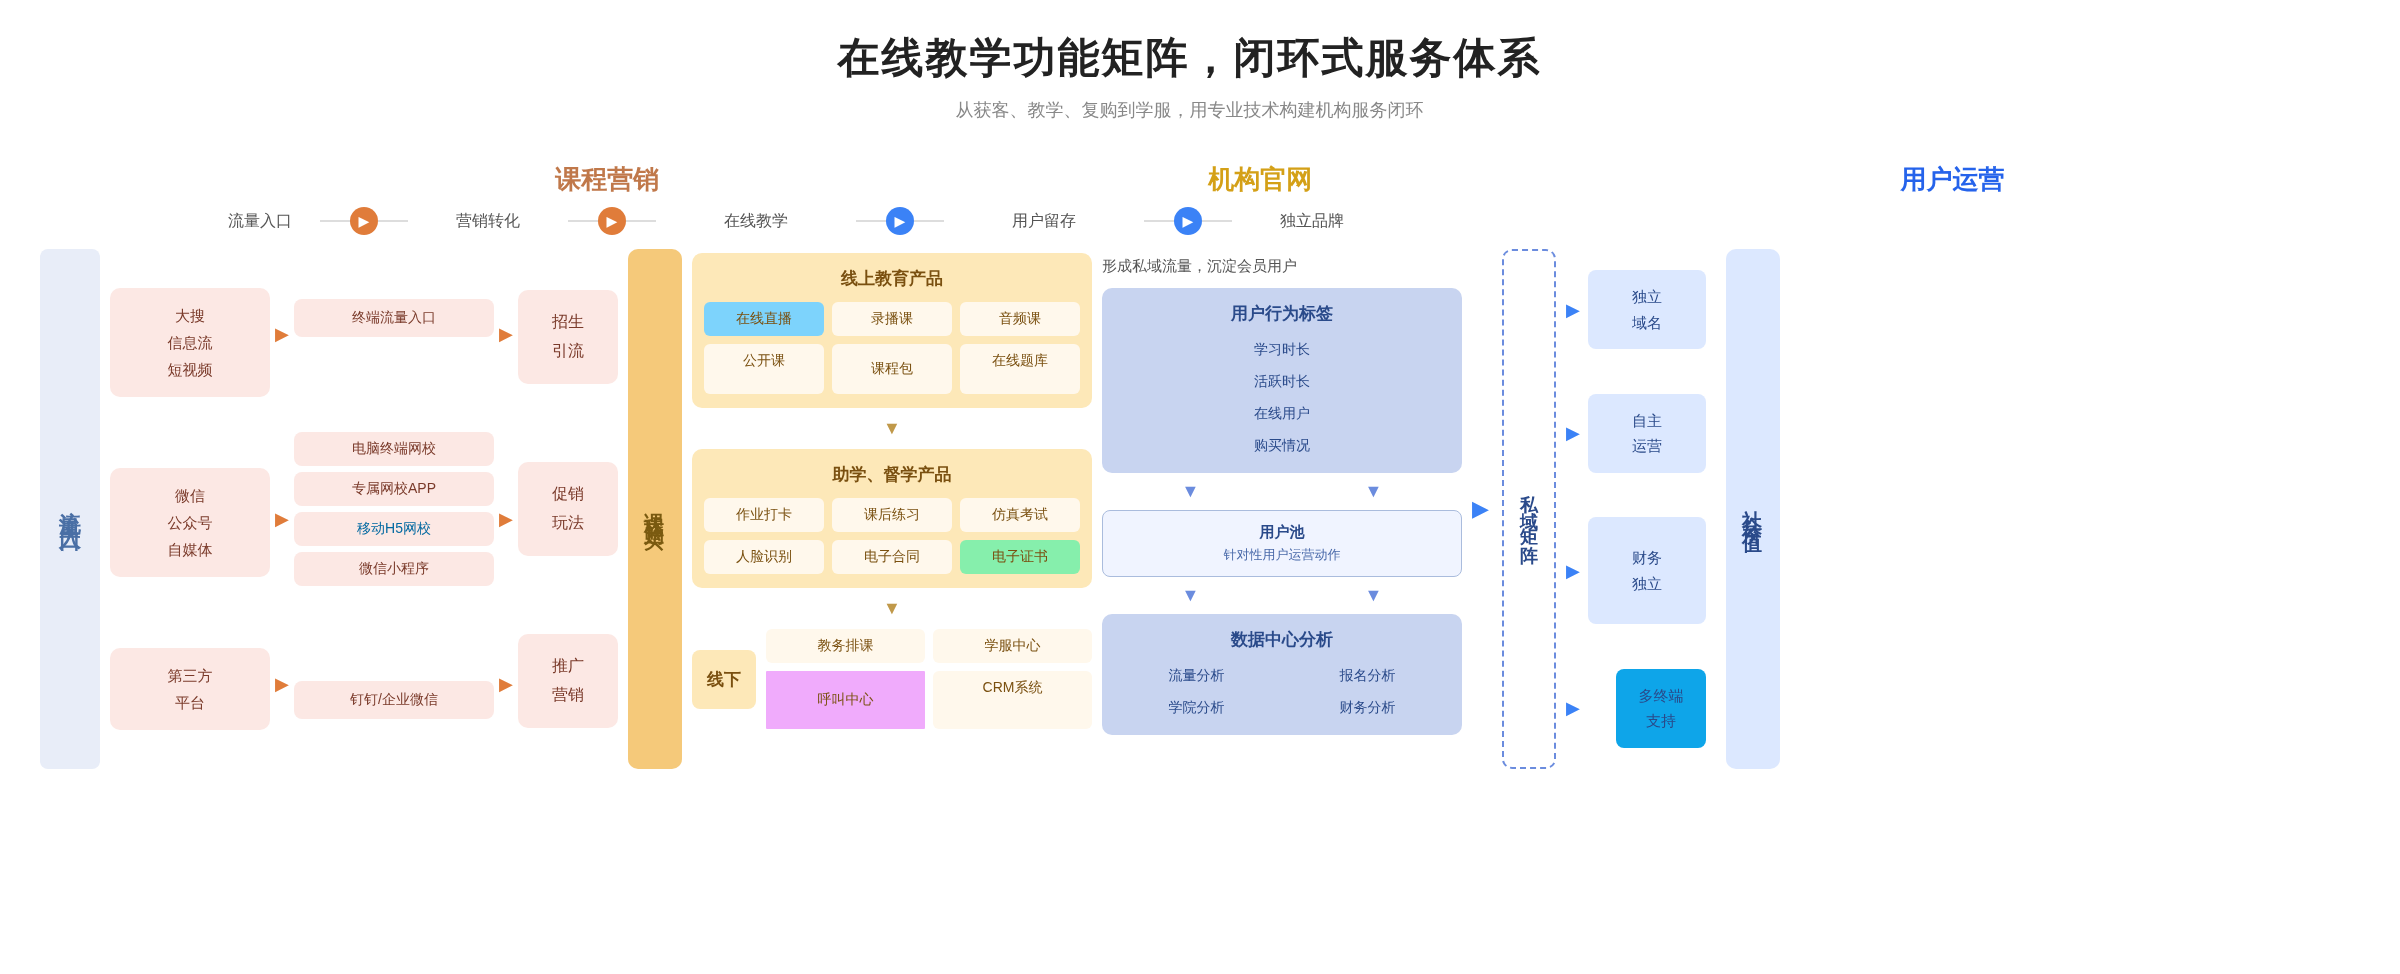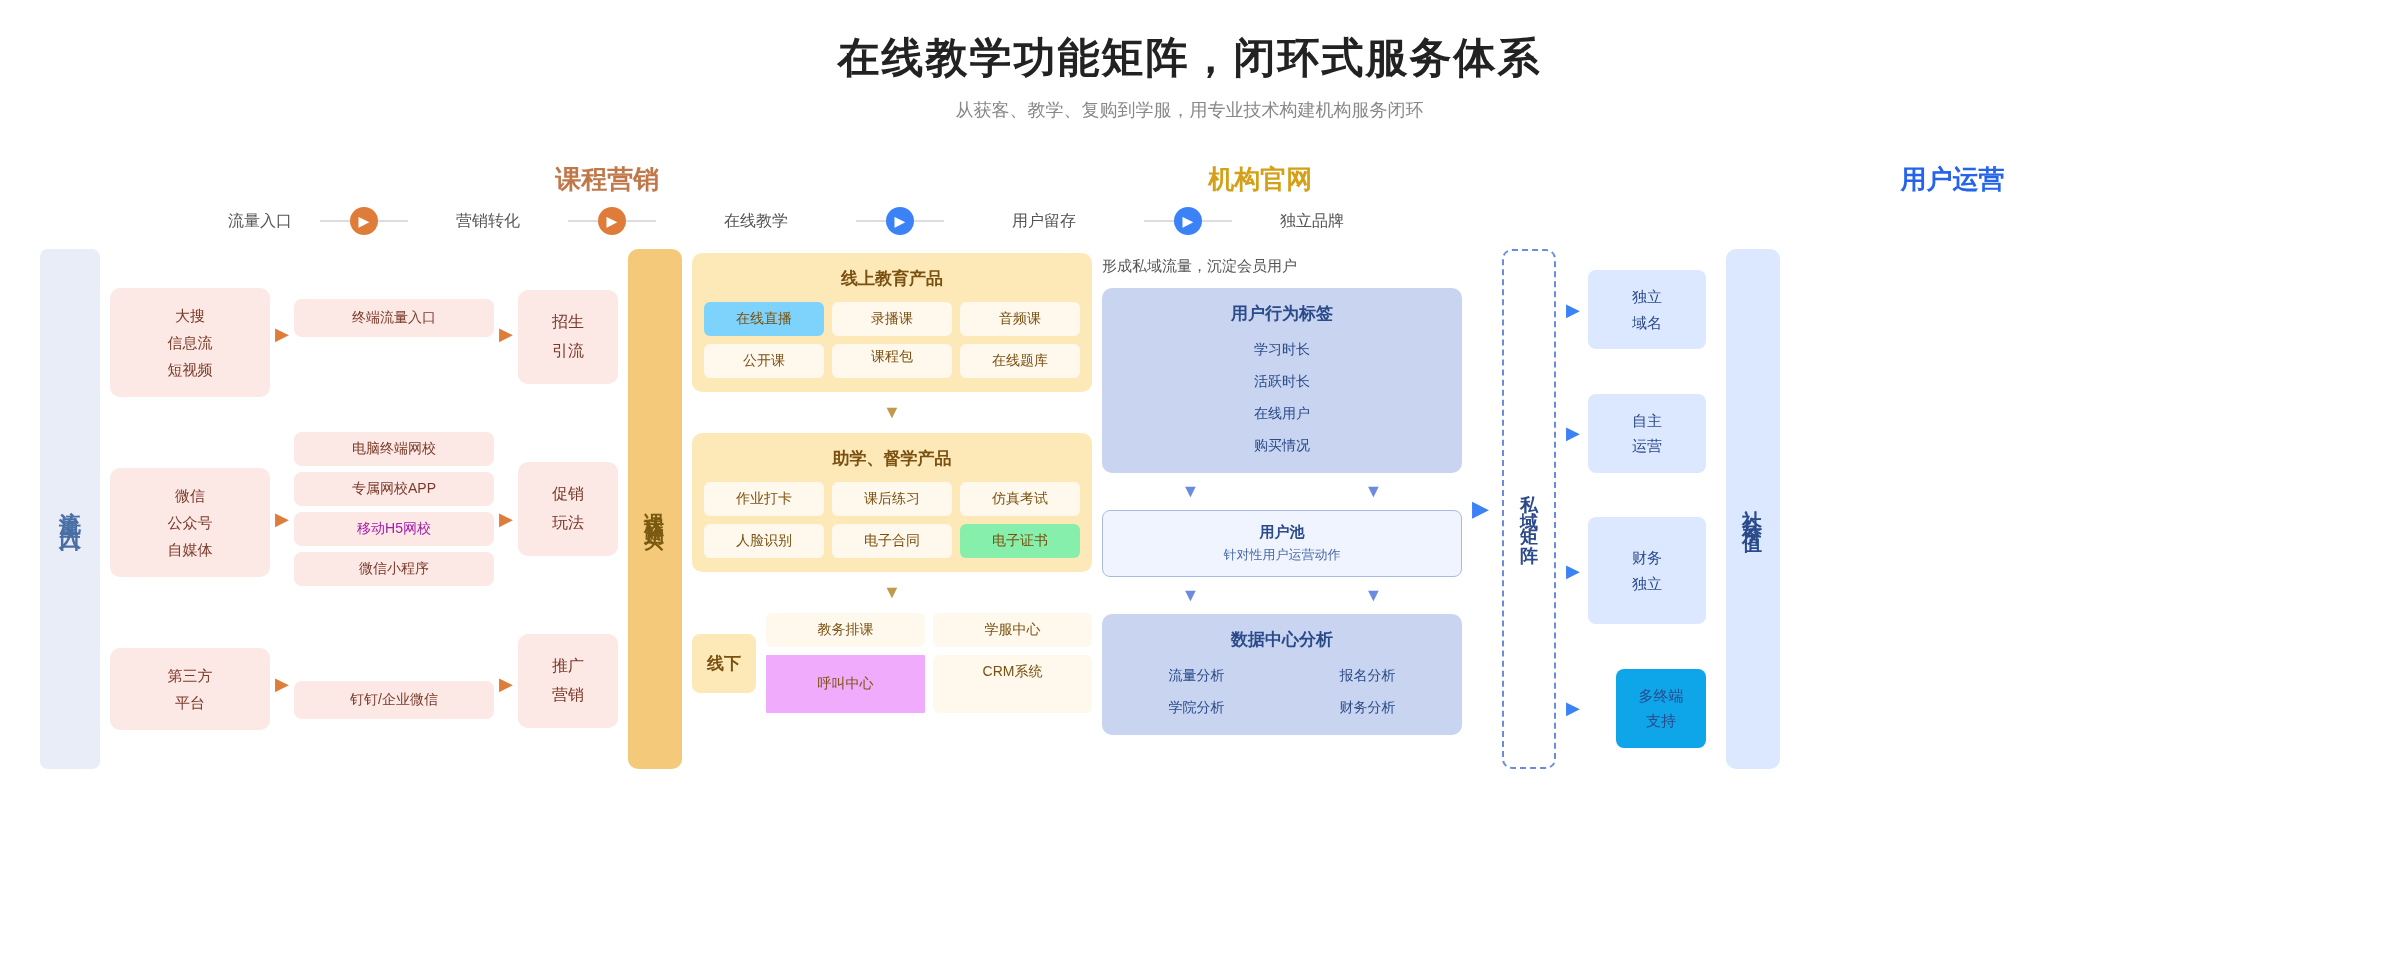--- a/index.html
+++ b/index.html
@@ -110,21 +110,21 @@
       <div style="color:#e07c3a; font-size:18px; text-align:center;">▶</div>
       <div style="color:#e07c3a; font-size:18px; text-align:center; margin-top:20px;">▶</div>
       <div style="color:#e07c3a; font-size:18px; text-align:center;">▶</div>
     </div>
 
     <div style="display:flex; flex-direction:column; gap:8px; width:200px; padding:6px 0; justify-content:space-around;">
       <div style="background:#fce8e4; border-radius:8px; padding:10px; text-align:center; font-size:14px; color:#7a3a2a;">终端流量入口</div>
       <div style="display:flex; flex-direction:column; gap:6px;">
         <div style="background:#fce8e4; border-radius:8px; padding:8px; text-align:center; font-size:14px; color:#7a3a2a;">电脑终端网校</div>
         <div style="background:#fce8e4; border-radius:8px; padding:8px; text-align:center; font-size:14px; color:#7a3a2a;">专属网校APP</div>
-        <div style="background:#fce8e4; border-radius:8px; padding:8px; text-align:center; font-size:14px; color:#a21caf;">移动H5网校</div>
+        <div style="background:#fce8e4; border-radius:8px; padding:8px; text-align:center; font-size:14px; color:#0369a1;">移动H5网校</div>
         <div style="background:#fce8e4; border-radius:8px; padding:8px; text-align:center; font-size:14px; color:#7a3a2a;">微信小程序</div>
       </div>
       <div style="background:#fce8e4; border-radius:8px; padding:10px; text-align:center; font-size:14px; color:#7a3a2a;">钉钉/企业微信</div>
     </div>
 
     <div style="display:flex; flex-direction:column; gap:14px; justify-content:space-around; width:24px; padding:10px 0;">
       <div style="color:#e07c3a; font-size:18px; text-align:center;">▶</div>
       <div style="color:#e07c3a; font-size:18px; text-align:center; margin-top:20px;">▶</div>
       <div style="color:#e07c3a; font-size:18px; text-align:center;">▶</div>
     </div>
@@ -139,21 +139,21 @@
 
     <div style="display:flex; flex-direction:column; gap:10px; width:400px; padding:4px 0;">
 
       <div style="background:#fde8b8; border-radius:10px; padding:14px 12px;">
         <div style="text-align:center; font-size:17px; font-weight:700; color:#7a5010; margin-bottom:12px;">线上教育产品</div>
         <div style="display:grid; grid-template-columns:1fr 1fr 1fr; gap:8px;">
           <div style="background:#7dd3fc; border-radius:6px; padding:8px; text-align:center; font-size:14px; color:#7a5010;">在线直播</div>
           <div style="background:#fff8ec; border-radius:6px; padding:8px; text-align:center; font-size:14px; color:#7a5010;">录播课</div>
           <div style="background:#fff8ec; border-radius:6px; padding:8px; text-align:center; font-size:14px; color:#7a5010;">音频课</div>
           <div style="background:#fff8ec; border-radius:6px; padding:8px; text-align:center; font-size:14px; color:#7a5010;">公开课</div>
-          <div style="background:#fff8ec; border-radius:6px; padding:4px; text-align:center; font-size:14px; color:#7a5010;">课程包</div>
+          <div style="background:#fff8ec; border-radius:6px; padding:16px; text-align:center; font-size:14px; color:#7a5010;">课程包</div>
           <div style="background:#fff8ec; border-radius:6px; padding:8px; text-align:center; font-size:14px; color:#7a5010;">在线题库</div>
         </div>
       </div>
 
       <div style="text-align:center; color:#c0994a; font-size:18px;">▼</div>
 
       <div style="background:#fde8b8; border-radius:10px; padding:14px 12px;">
         <div style="text-align:center; font-size:17px; font-weight:700; color:#7a5010; margin-bottom:12px;">助学、督学产品</div>
         <div style="display:grid; grid-template-columns:1fr 1fr 1fr; gap:8px;">
           <div style="background:#fff8ec; border-radius:6px; padding:8px; text-align:center; font-size:14px; color:#7a5010;">作业打卡</div>

